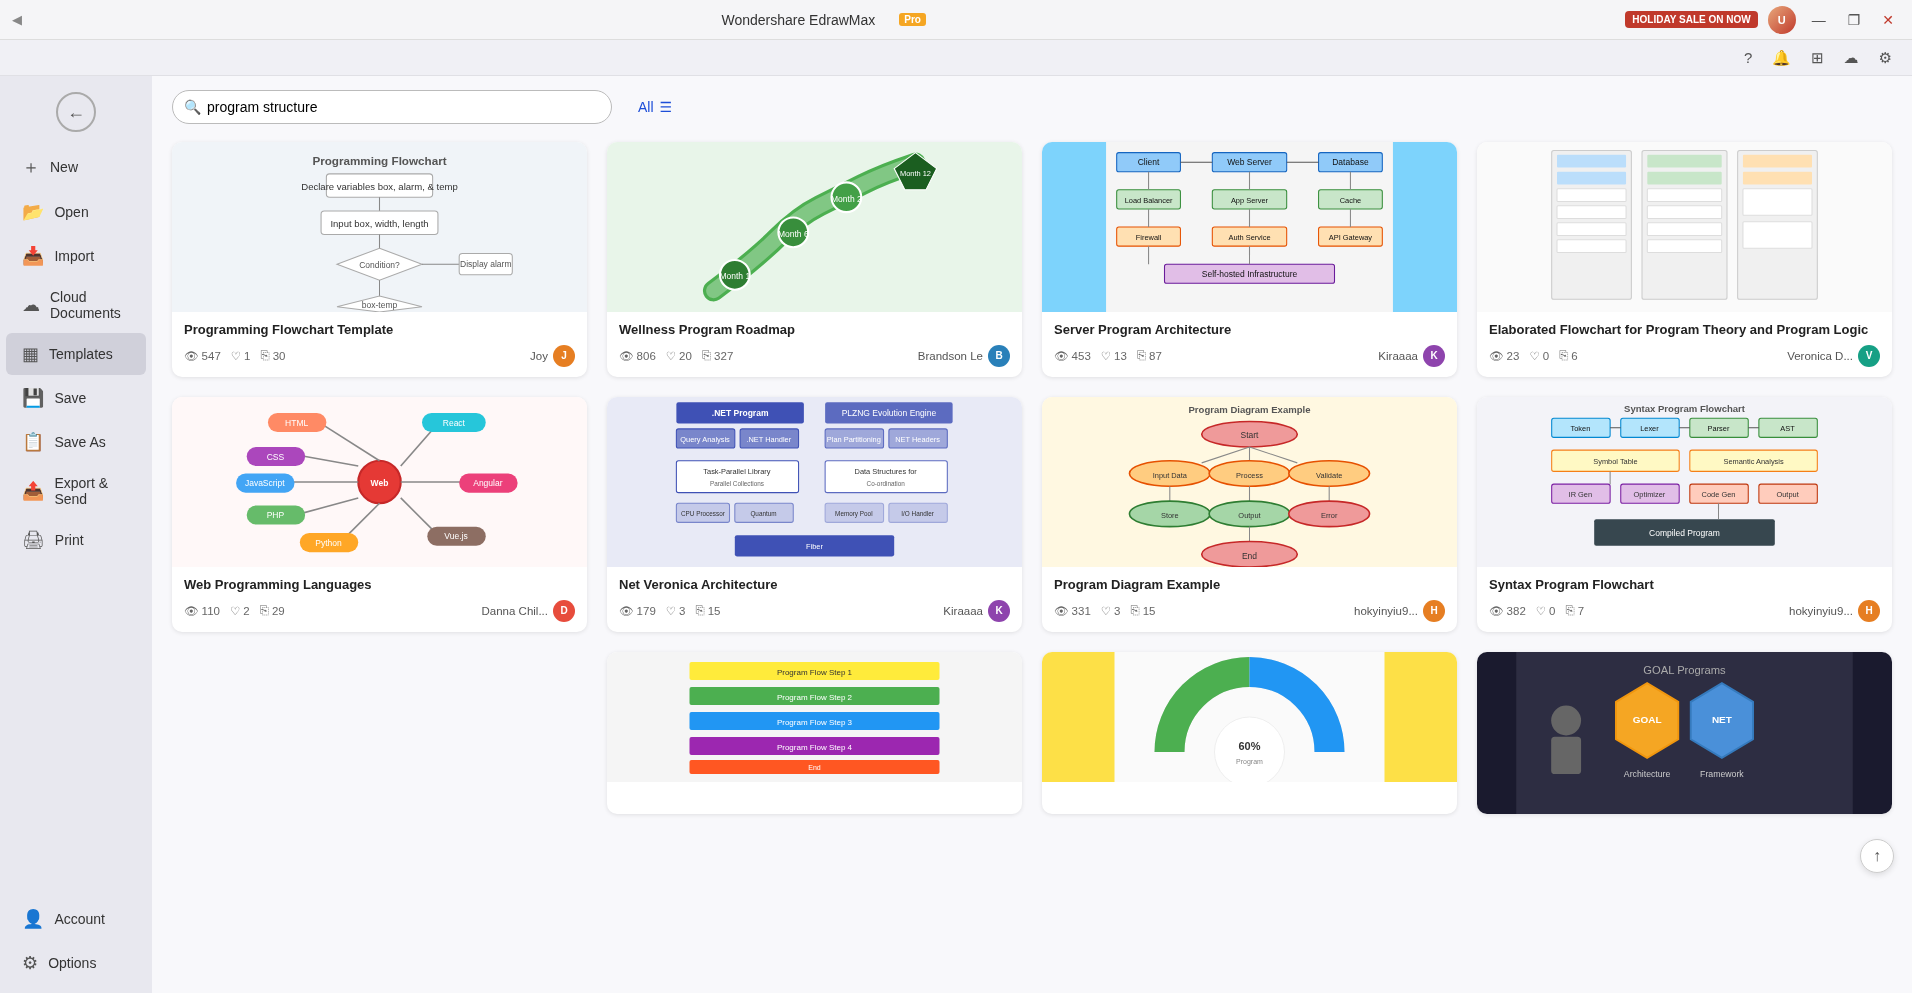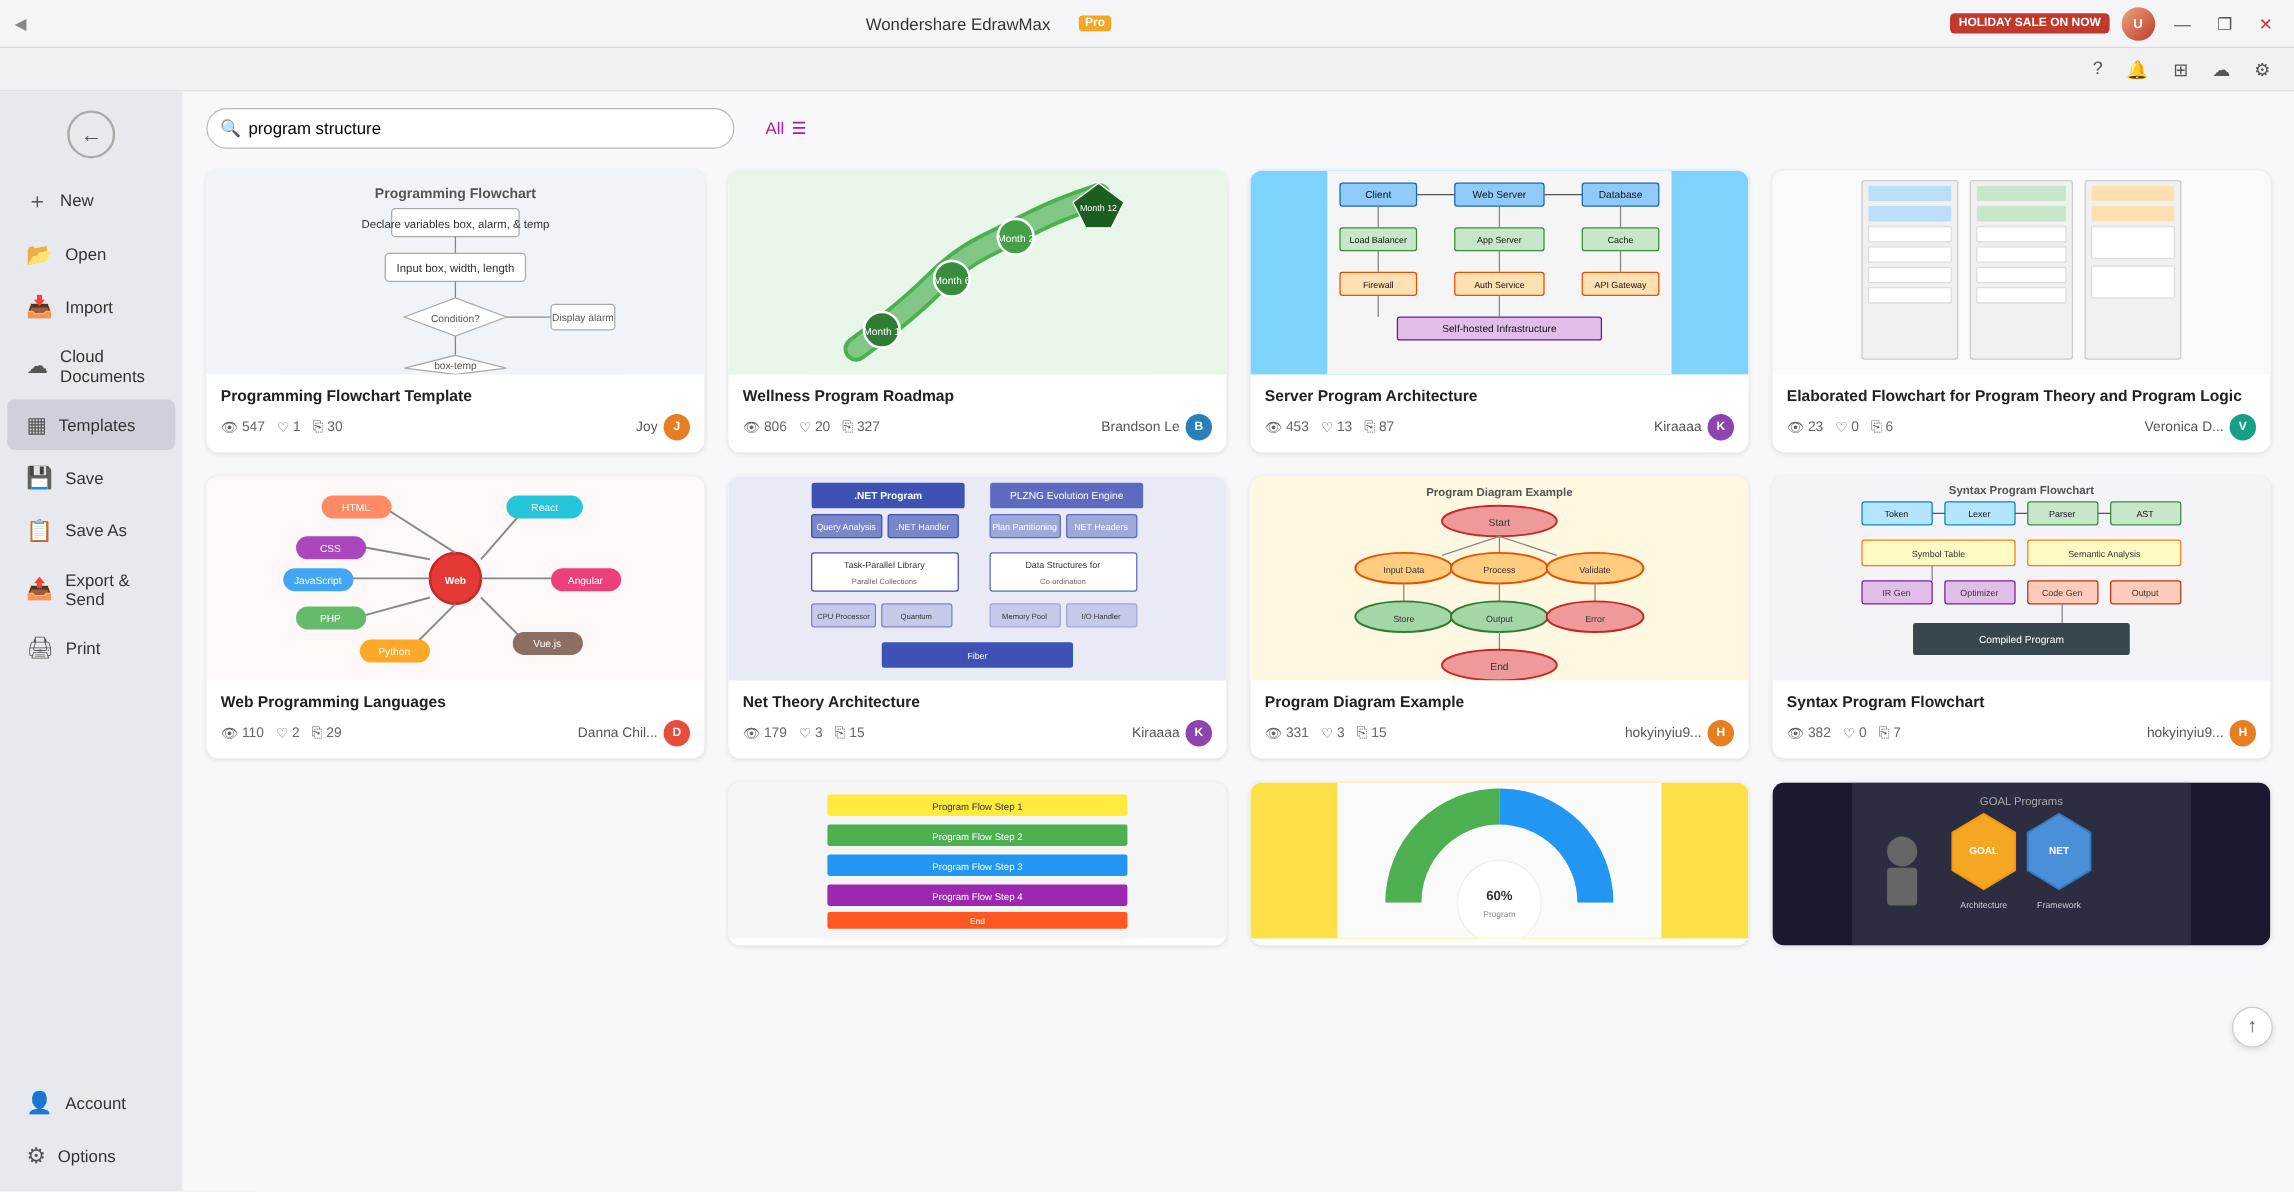--- a/index.html
+++ b/index.html
@@ -142,21 +142,21 @@
       border: 1.5px solid #bbb;
       border-radius: 20px;
       font-size: 14px;
       outline: none;
       background: white;
     }
     .filter-btn {
       display: flex; align-items: center; gap: 6px;
       padding: 7px 14px;
       border: none; background: none;
-      font-size: 14px; color: #a21caf; cursor: pointer;
+      font-size: 14px; color: #1d4ed8; cursor: pointer;
     }
 
     
     .templates-grid {
       flex: 1;
       overflow-y: auto;
       padding: 8px 20px 20px;
       display: grid;
       grid-template-columns: repeat(4, 1fr);
       gap: 20px;
@@ -610,21 +610,21 @@
             <rect x="145" y="100" width="55" height="18" rx="2" fill="#c5cae9" stroke="#9fa8da" stroke-width="1"></rect>
             <text x="172" y="112" text-anchor="middle" font-size="6" fill="#333">Memory Pool</text>
             <rect x="205" y="100" width="55" height="18" rx="2" fill="#c5cae9" stroke="#9fa8da" stroke-width="1"></rect>
             <text x="232" y="112" text-anchor="middle" font-size="6" fill="#333">I/O Handler</text>
 
             <rect x="60" y="130" width="150" height="20" rx="2" fill="#3f51b5"></rect>
             <text x="135" y="143" text-anchor="middle" font-size="7" fill="white">Fiber</text>
           </svg>
         </div>
         <div class="card-info">
-          <div class="card-title">Net Theory Architecture</div>
+          <div class="card-title">Net Veronica Architecture</div>
           <div class="card-meta">
             <span class="meta-stat">
               <span>👁</span>
               <span>179</span>
             </span>
             <span class="meta-stat">
               <span>♡</span>
               <span>3</span>
             </span>
             <span class="meta-stat">
@@ -785,21 +785,21 @@
             <path d="M135,100 m-80,0 a80,80 0 0,1 80,-80" fill="none" stroke="#4caf50" stroke-width="30"></path>
             <path d="M135,100 m0,-80 a80,80 0 0,1 80,80" fill="none" stroke="#2196f3" stroke-width="30"></path>
             <circle cx="135" cy="100" r="35" fill="white" stroke="#eee" stroke-width="1"></circle>
             <text x="135" y="98" text-anchor="middle" font-size="11" fill="#333" font-weight="bold">60%</text>
             <text x="135" y="112" text-anchor="middle" font-size="7" fill="#888">Program</text>
           </svg>
         </div>
       </div>
 
       <div class="template-card" style="grid-column: 4;">
-        <div class="card-thumb" style="background:#1a1a2e; height:136px;">
+        <div class="card-thumb" style="background:#1a1a2e; height:162px;">
           <svg viewBox="0 0 270 130" xmlns="http://www.w3.org/2000/svg">
             <rect width="270" height="130" fill="#2d2d42"></rect>
             <text x="135" y="18" text-anchor="middle" font-size="9" fill="#aaa">GOAL Programs</text>
 
             <polygon points="80,40 105,25 130,40 130,70 105,85 80,70" fill="#f5a623" stroke="#f0960e" stroke-width="1.5"></polygon>
             <text x="105" y="57" text-anchor="middle" font-size="8" fill="white" font-weight="bold">GOAL</text>
             <polygon points="140,40 165,25 190,40 190,70 165,85 140,70" fill="#4a90d9" stroke="#357abd" stroke-width="1.5"></polygon>
             <text x="165" y="57" text-anchor="middle" font-size="8" fill="white" font-weight="bold">NET</text>
 
             <text x="105" y="100" text-anchor="middle" font-size="7" fill="#ccc">Architecture</text>

